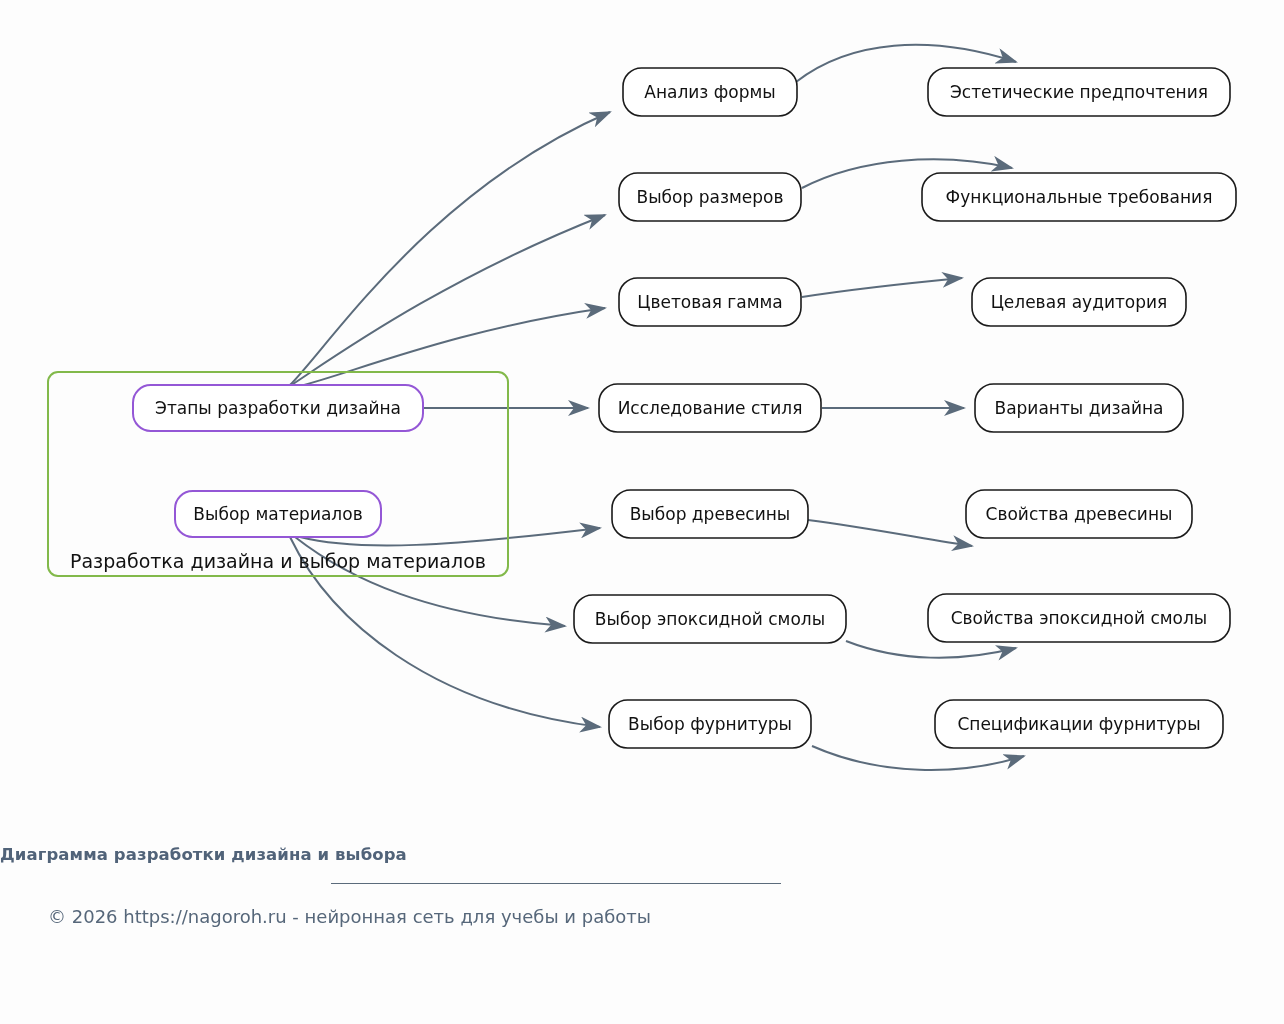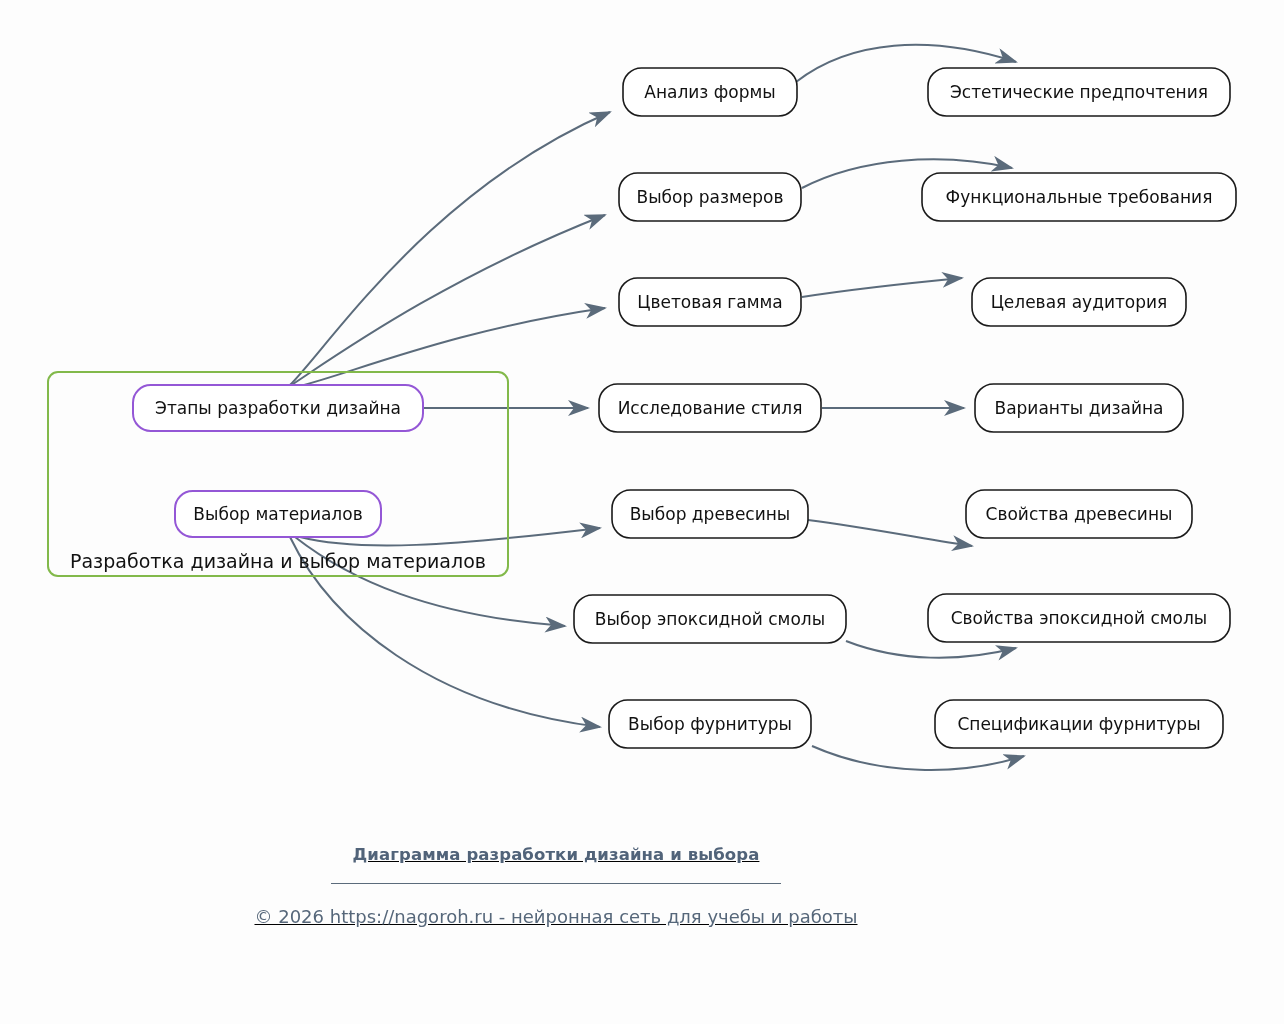--- a/index.html
+++ b/index.html
@@ -58,42 +58,42 @@
   .edge-path {
     fill: none;
     stroke: #5b6b7b;
     stroke-width: 2;
   }
   .footer-block {
     position: absolute;
     left: 0;
     top: 845px;
     width: 1112px;
-    text-align: center;
-    text-decoration: underline;
+    text-align: left;
   }
   .footer-title {
     font-family: "DejaVu Sans", sans-serif;
     font-size: 16.5px;
     font-weight: bold;
     color: #516379;
     line-height: 1.25;
     letter-spacing: 0.1px;
   }
   .footer-rule {
     width: 450px;
     height: 0;
     margin: 17px auto 0 auto;
     border-top: 1.6px solid #5b6b7b;
   }
   .footer-credit {
     margin-top: 22px;
     font-family: "DejaVu Sans", sans-serif;
     font-size: 18px;
     color: #56677a;
+    padding-left: 48px;
   }
 </style>
 </head>
 <body>
 
 <div id="canvas-root">
 
   <svg class="diagram-svg" viewBox="0 0 1284 1024">
     <defs>
       <marker id="arrowhead" markerWidth="11" markerHeight="8" refX="10" refY="4" orient="auto" markerUnits="strokeWidth">

